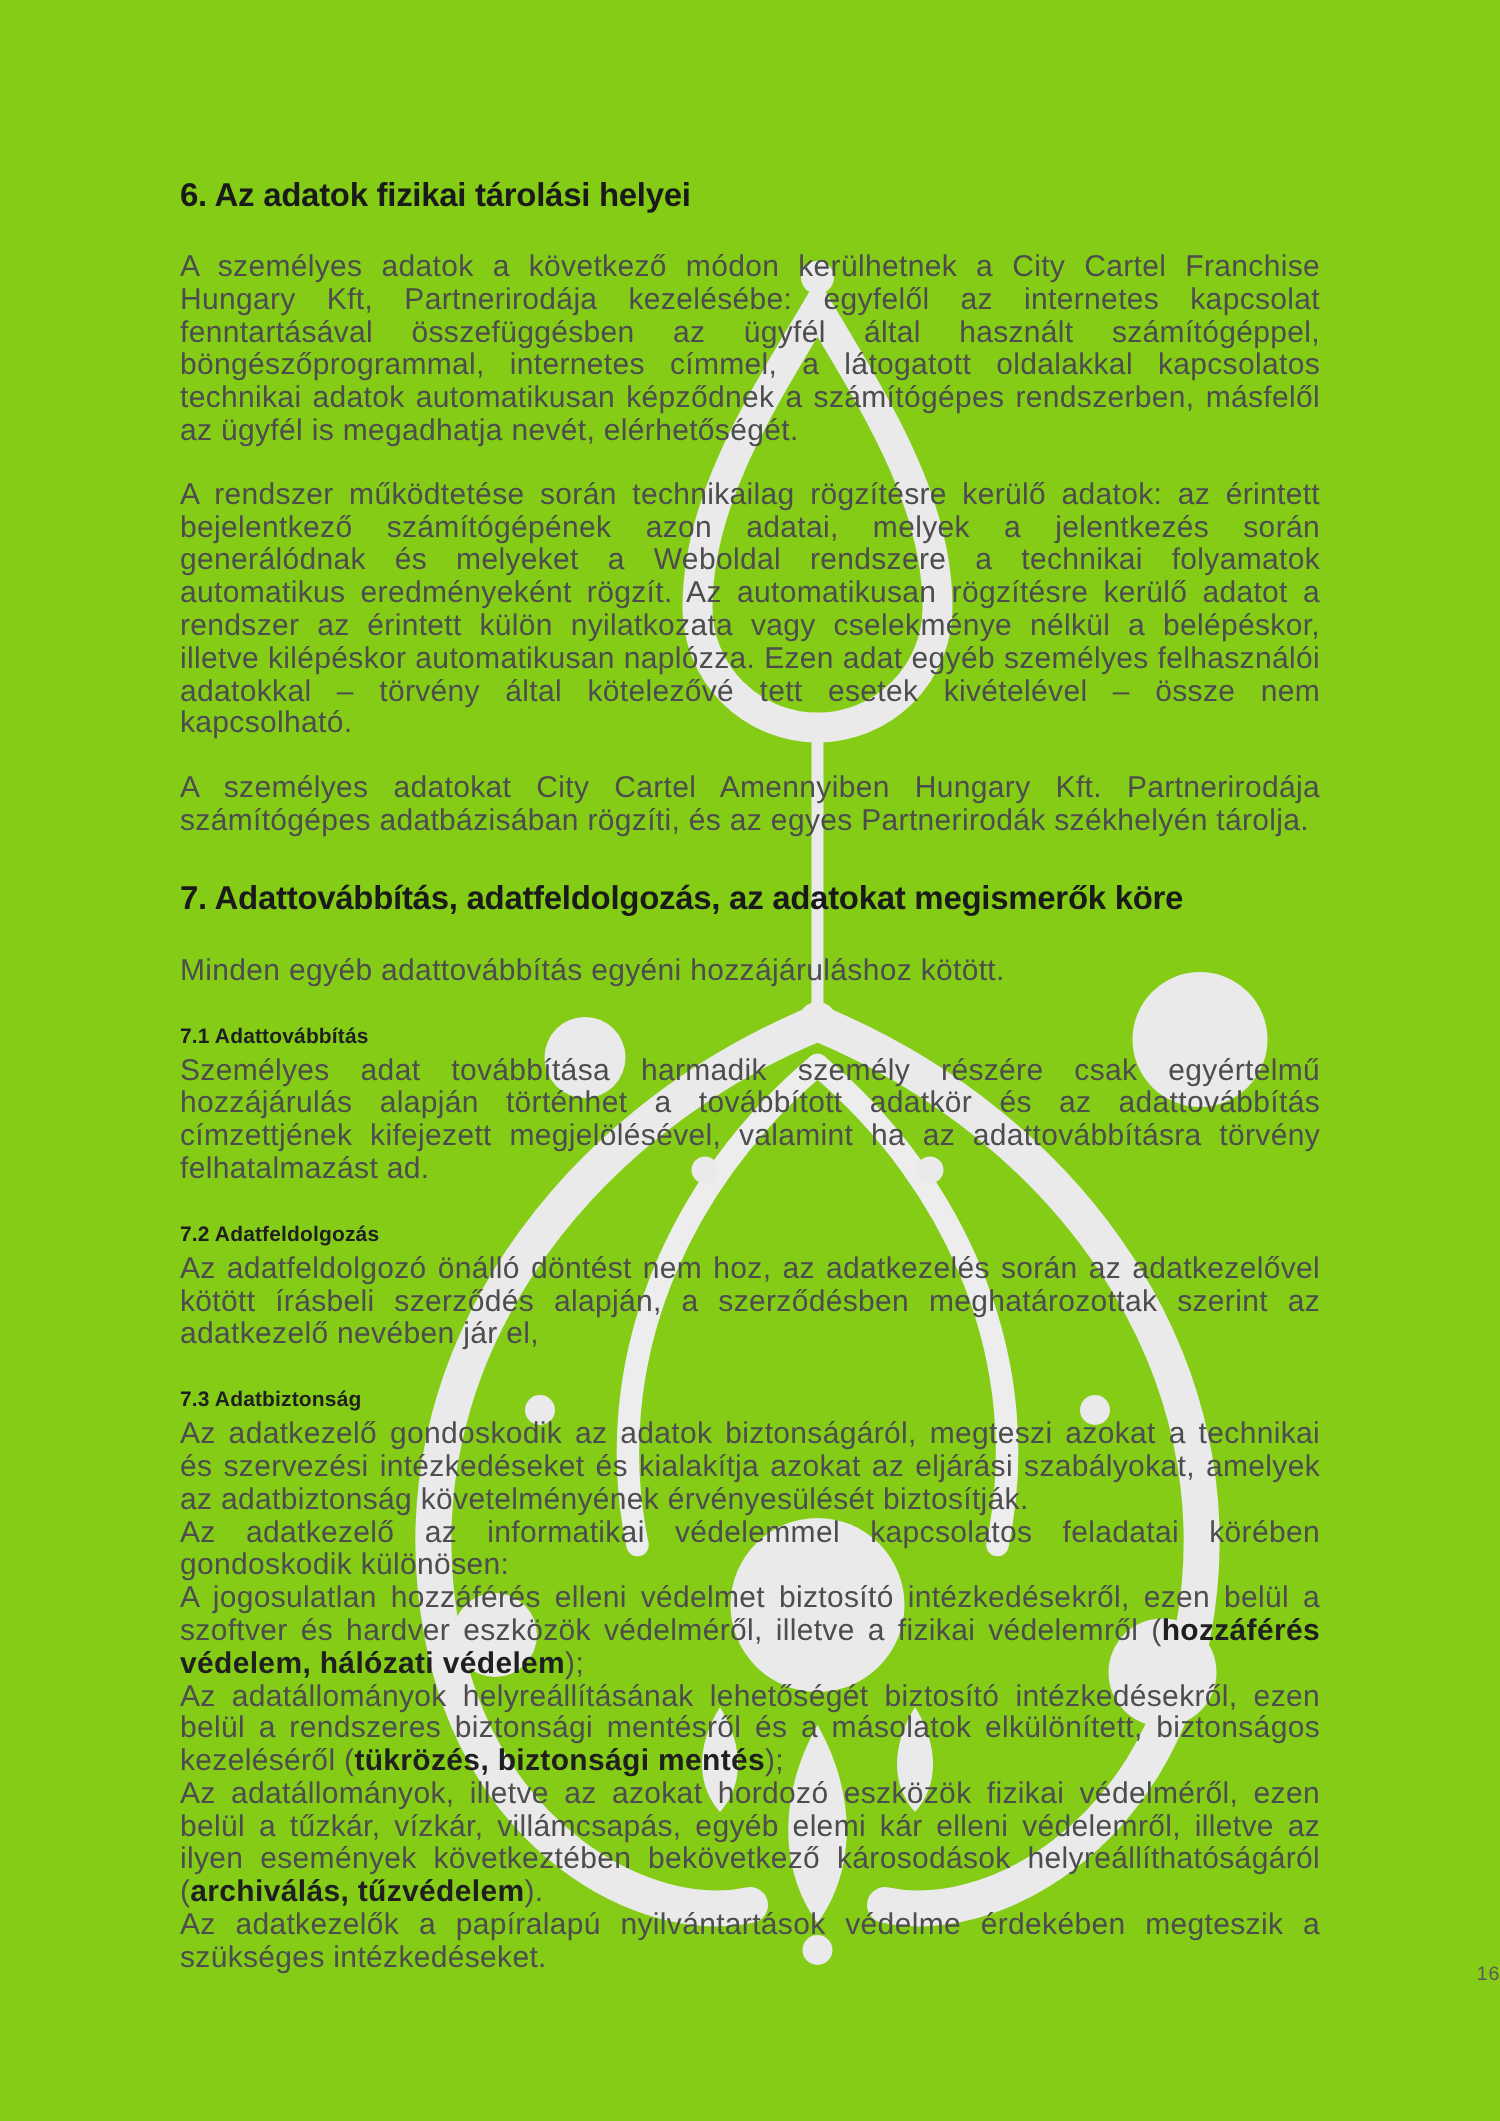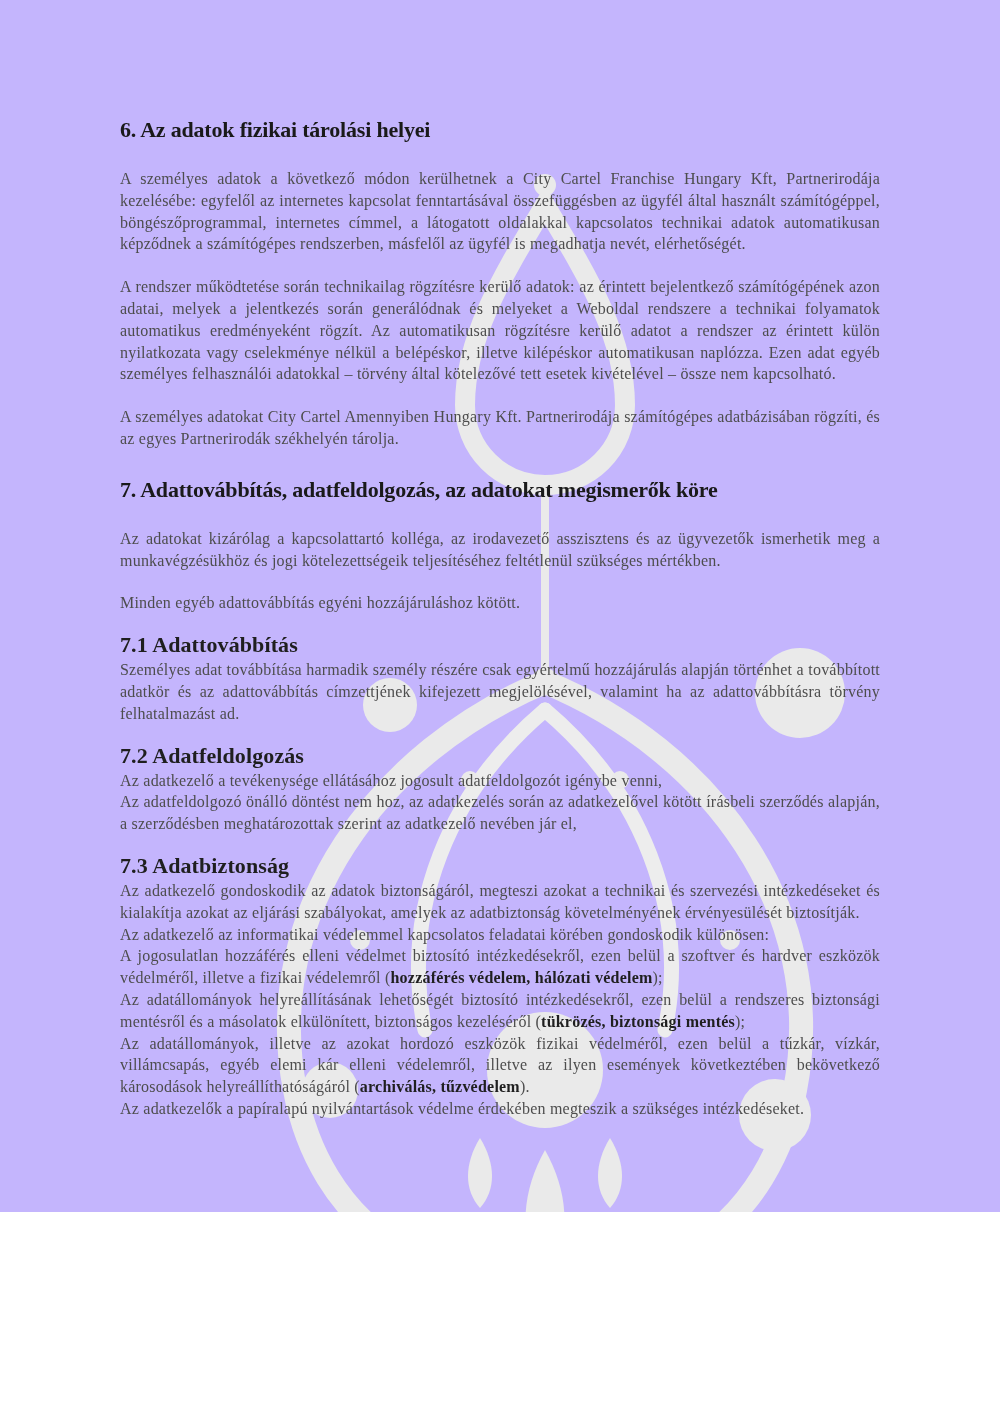--- a/index.html
+++ b/index.html
@@ -1,47 +1,47 @@
 <!DOCTYPE html>
 <html><head>
 <meta charset="utf-8">
 <style>
   html,body{margin:0;padding:0;background:#ffffff;}
   .page{
     position:relative;
-    width:1000px;height:1212px;
-    background:#c4b5fd;
+    width:1000px;height:1414px;
+    background:#84cc16;
     overflow:hidden;
-    font-family:Liberation Serif, serif;
+    font-family:Liberation Sans, sans-serif;
   }
   .watermark{
     position:absolute;left:200px;top:150px;
     width:690px;height:1170px;
     z-index:0;
   }
   .content{
     position:absolute;left:120px;top:116px;width:760px;
     z-index:1;
   }
   .h-main{
     font-size:22px;font-weight:800;color:#1a1a1a;
     letter-spacing:-0.2px;
     margin:0 0 25px 0;line-height:27px;
   }
   .para{
-    font-size:16px;line-height:21.8px;color:#4d4d4d;
+    font-size:20px;line-height:21.8px;color:#4d4d4d;
     letter-spacing:0.22px;
     text-align:justify;
     margin:0 0 21px 0;
   }
   .para.tight{margin-bottom:0;}
   .para.mb-lg{margin-bottom:26px;}
   .para.mb-std{margin-bottom:21px;}
   .h-sub{
-    font-size:22px;font-weight:700;color:#1f1f1f;
+    font-size:14px;font-weight:700;color:#1f1f1f;
     letter-spacing:0.1px;
     margin:20px 0 3px 0;line-height:22px;
   }
   .bold{font-weight:700;color:#1f1f1f;}
   .footer{
     position:absolute;left:0;top:1308px;width:100%;
     text-align:right;
     font-size:13px;color:#5a5a5a;letter-spacing:0.5px;
     z-index:1;
   }
@@ -80,28 +80,26 @@
   <div class="content">
 
     <h1 class="h-main">6. Az adatok fizikai tárolási helyei</h1>
 
     <p class="para">A személyes adatok a következő módon kerülhetnek a City Cartel Franchise Hungary Kft, Partnerirodája kezelésébe: egyfelől az internetes kapcsolat fenntartásával összefüggésben az ügyfél által használt számítógéppel, böngészőprogrammal, internetes címmel, a látogatott oldalakkal kapcsolatos technikai adatok automatikusan képződnek a számítógépes rendszerben, másfelől az ügyfél is megadhatja nevét, elérhetőségét.</p>
     <p class="para">A rendszer működtetése során technikailag rögzítésre kerülő adatok: az érintett bejelentkező számítógépének azon adatai, melyek a jelentkezés során generálódnak és melyeket a Weboldal rendszere a technikai folyamatok automatikus eredményeként rögzít. Az automatikusan rögzítésre kerülő adatot a rendszer az érintett külön nyilatkozata vagy cselekménye nélkül a belépéskor, illetve kilépéskor automatikusan naplózza. Ezen adat egyéb személyes felhasználói adatokkal – törvény által kötelezővé tett esetek kivételével – össze nem kapcsolható.</p>
     <p class="para mb-lg">A személyes adatokat City Cartel Amennyiben Hungary Kft. Partnerirodája számítógépes adatbázisában rögzíti, és az egyes Partnerirodák székhelyén tárolja.</p>
 
     <h1 class="h-main">7. Adattovábbítás, adatfeldolgozás, az adatokat megismerők köre</h1>
 
-    <p class="para">Az adatokat kizárólag a kapcsolattartó kolléga, az irodavezető asszisztens és az ügyvezetők ismerhetik meg a munkavégzésükhöz és jogi kötelezettségeik teljesítéséhez feltétlenül szükséges mértékben.</p>
     <p class="para tight">Minden egyéb adattovábbítás egyéni hozzájáruláshoz kötött.</p>
 
     <h3 class="h-sub">7.1 Adattovábbítás</h3>
     <p class="para tight">Személyes adat továbbítása harmadik személy részére csak egyértelmű hozzájárulás alapján történhet a továbbított adatkör és az adattovábbítás címzettjének kifejezett megjelölésével, valamint ha az adattovábbításra törvény felhatalmazást ad.</p>
 
     <h3 class="h-sub">7.2 Adatfeldolgozás</h3>
-    <p class="para tight">Az adatkezelő a tevékenysége ellátásához jogosult adatfeldolgozót igénybe venni,</p>
     <p class="para tight">Az adatfeldolgozó önálló döntést nem hoz, az adatkezelés során az adatkezelővel kötött írásbeli szerződés alapján, a szerződésben meghatározottak szerint az adatkezelő nevében jár el,</p>
 
     <h3 class="h-sub">7.3 Adatbiztonság</h3>
     <p class="para tight">Az adatkezelő gondoskodik az adatok biztonságáról, megteszi azokat a technikai és szervezési intézkedéseket és kialakítja azokat az eljárási szabályokat, amelyek az adatbiztonság követelményének érvényesülését biztosítják.</p>
 
     <p class="para tight">Az adatkezelő az informatikai védelemmel kapcsolatos feladatai körében gondoskodik különösen:</p>
 
     <p class="para tight"><span>A jogosulatlan hozzáférés elleni védelmet biztosító intézkedésekről, ezen belül a szoftver és hardver eszközök védelméről, illetve a fizikai védelemről (</span><strong class="bold">hozzáférés védelem, hálózati védelem</strong><span>);</span></p>
 
     <p class="para tight"><span>Az adatállományok helyreállításának lehetőségét biztosító intézkedésekről, ezen belül a rendszeres biztonsági mentésről és a másolatok elkülönített, biztonságos kezeléséről (</span><strong class="bold">tükrözés, biztonsági mentés</strong><span>);</span></p>

